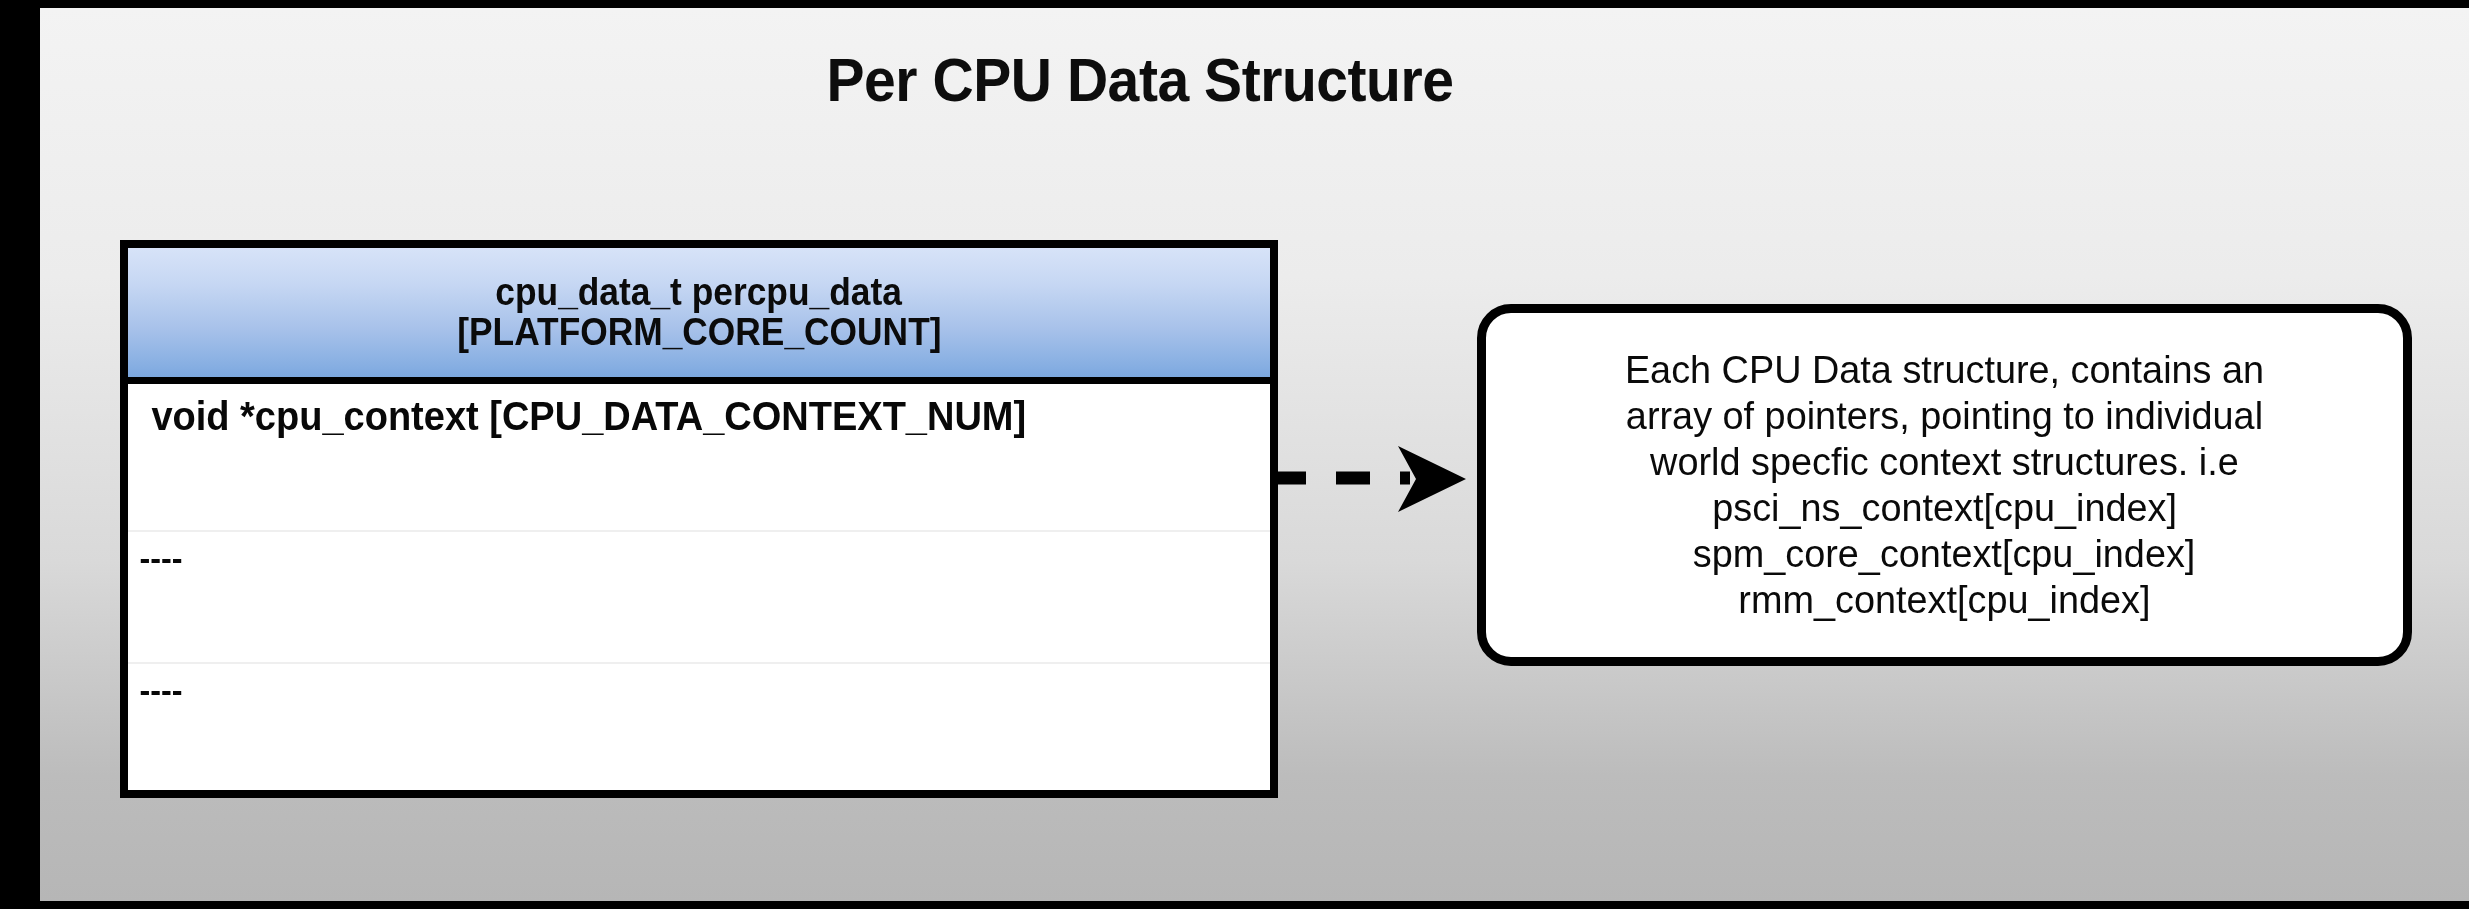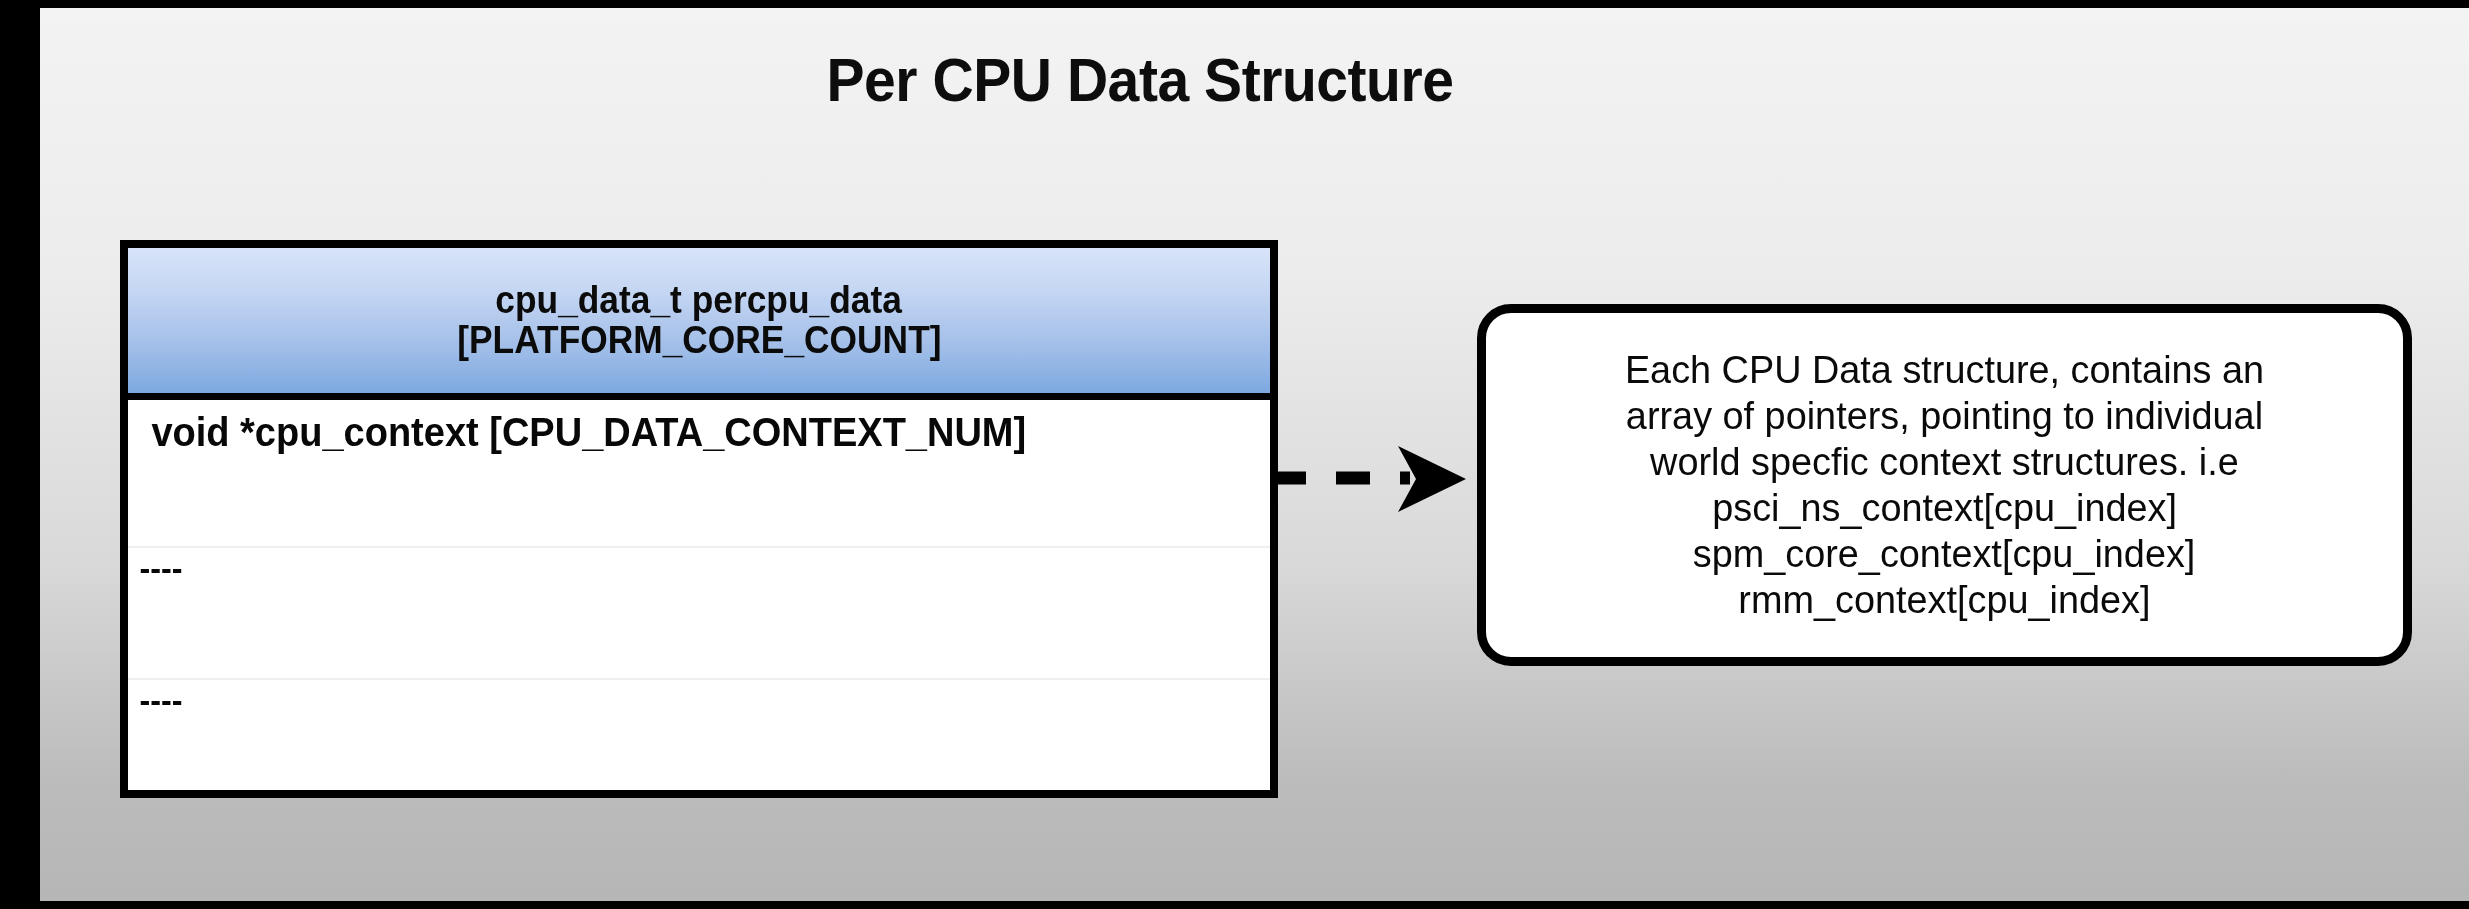--- a/index.html
+++ b/index.html
@@ -49,21 +49,21 @@
     top: 232px;
     width: 1158px;
     height: 558px;
     background: #ffffff;
     border: 8px solid #000000;
     box-sizing: border-box;
   }
 
   #struct-header {
     position: relative;
-    height: 152px;
+    height: 136px;
     box-sizing: border-box;
     background: linear-gradient(to bottom, #d7e3f8 0%, #c6d7f3 28%, #a8c2ea 62%, #86aee2 92%, #7ca8df 100%);
     border-bottom: 7px solid #000000;
     display: flex;
     flex-direction: column;
     align-items: center;
     justify-content: center;
     text-align: center;
   }
   #struct-header .hdr-line {
@@ -77,21 +77,21 @@
   .struct-body {
     position: relative;
   }
 
   .struct-row {
     position: relative;
     box-sizing: border-box;
     height: 130px;
     display: flex;
     align-items: flex-start;
-    padding-top: 2px;
+    padding-top: 8px;
   }
   .struct-row.sep {
     border-top: 2px solid #efefef;
   }
   .struct-row .cell-text {
     font-size: 40px;
     font-weight: bold;
     color: #080808;
     white-space: nowrap;
     padding-left: 12px;

